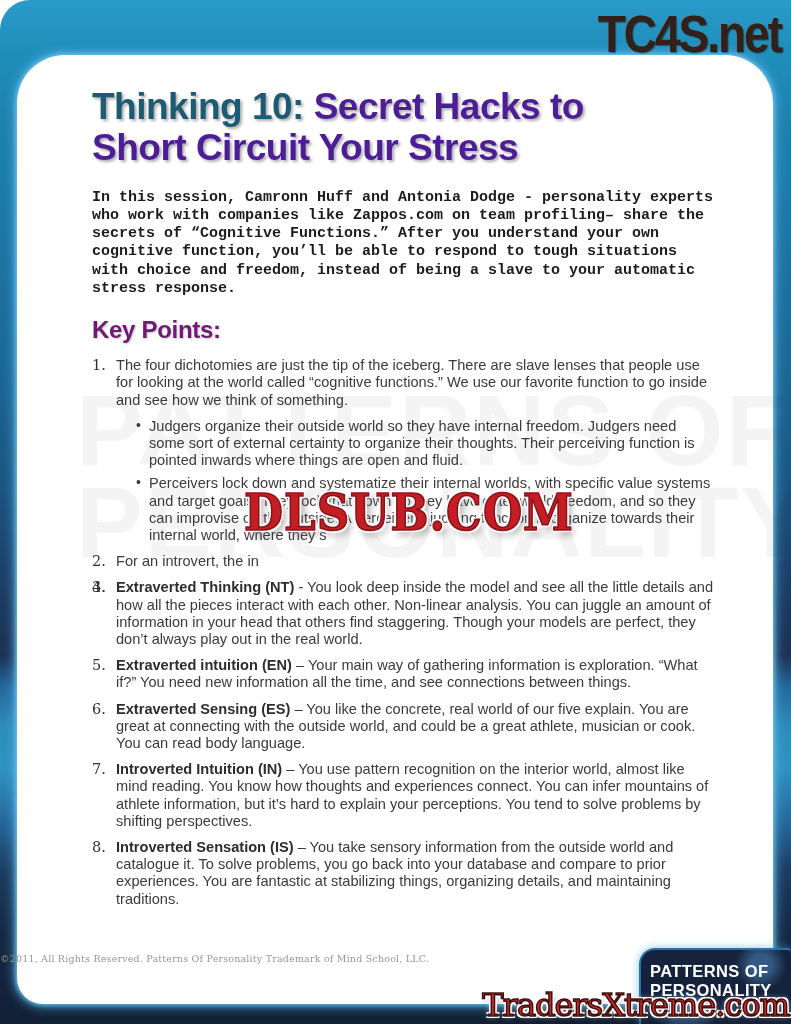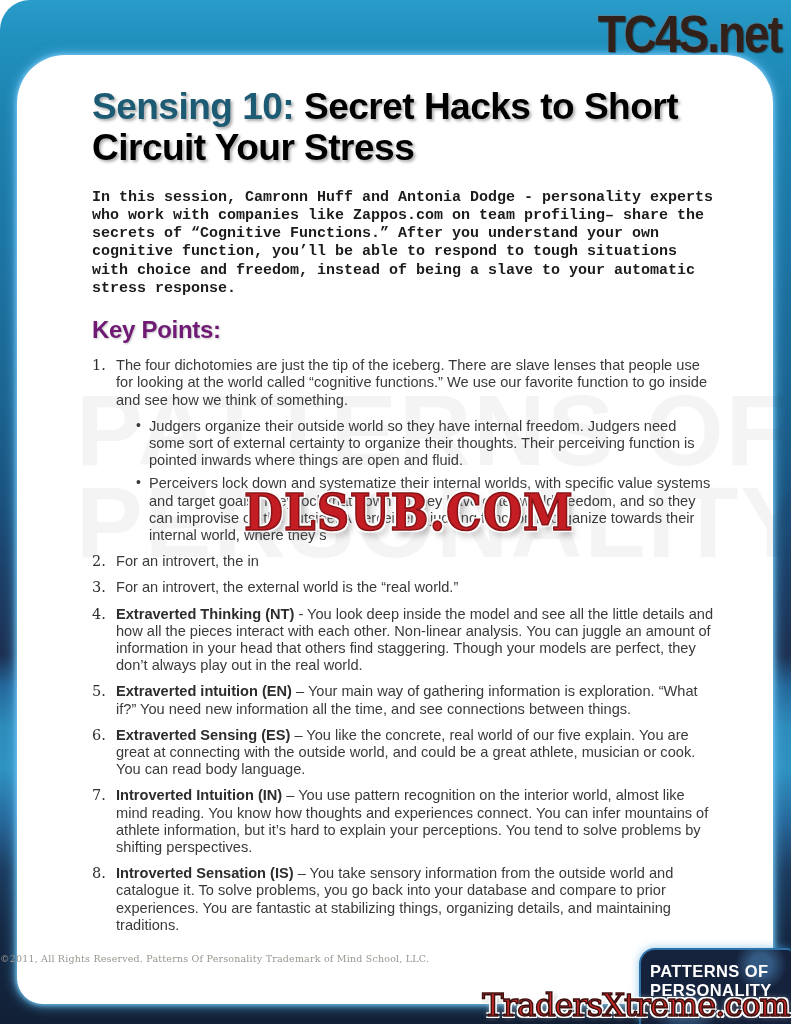--- a/index.html
+++ b/index.html
@@ -26,21 +26,21 @@
 
   
   .bg-mark{position:absolute;left:76px;top:384px;z-index:1;font-weight:bold;line-height:.92;
     font-size:100px;letter-spacing:2px;color:rgba(40,40,40,.05);white-space:nowrap;}
 
   .content{position:absolute;left:92px;top:86px;width:630px;z-index:2;}
 
   h1.title{margin:0 0 20px 0;font-size:37px;line-height:1.12;font-weight:bold;letter-spacing:-.5px;width:590px;
     text-shadow:2px 2px 3px rgba(70,70,70,.45);}
   .title .t1{color:#1d5b74;}
-  .title .t2{color:#000000;}
+  .title .t2{color:#4c1d95;}
 
   .intro{margin:0 0 18px 0;font-size:15px;line-height:18.2px;font-weight:bold;color:#1c1c1c;width:628px;font-family:Liberation Mono, monospace;}
 
   h2.keypoints{margin:0 0 13px 0;font-size:24px;color:#701a75;letter-spacing:-.3px;
     text-shadow:1px 1px 2px rgba(90,90,90,.35);}
 
   ol.kp{list-style:none;margin:0;padding:0;font-size:14.6px;line-height:17.2px;color:#3a3a3a;width:622px;}
   ol.kp>li{position:relative;margin:0 0 9px 0;padding-left:24px;}
   .num{position:absolute;left:0;top:0;font-family:"DejaVu Serif",serif;font-size:14.5px;color:#2f2f2f;}
   .lead{font-weight:bold;color:#2d2d2d;}
@@ -82,39 +82,39 @@
 <div class="screen">
   <div class="frame"></div>
   <div class="page"></div>
 
   <div class="bg-mark">
     <div>PATTERNS OF</div>
     <div>PERSONALITY</div>
   </div>
 
   <div class="content">
-    <h1 class="title"><span class="t1">Sensing 10:</span><span class="t2"> Secret Hacks to Short Circuit Your Stress</span></h1>
+    <h1 class="title"><span class="t1">Thinking 10:</span><span class="t2"> Secret Hacks to Short Circuit Your Stress</span></h1>
 
     <p class="intro">In this session, Camronn Huff and Antonia Dodge - personality experts who work with companies like Zappos.com on team profiling– share the secrets of “Cognitive Functions.” After you understand your own cognitive function, you’ll be able to respond to tough situations with choice and freedom, instead of being a slave to your automatic stress response.</p>
 
     <h2 class="keypoints">Key Points:</h2>
 
     <ol class="kp">
       <li>
         <span class="num">1.</span><span>The four dichotomies are just the tip of the iceberg. There are slave lenses that people use for looking at the world called “cognitive functions.” We use our favorite function to go inside and see how we think of something.</span>
         <ul class="sub">
           <li><span class="dot">•</span><span>Judgers organize their outside world so they have internal freedom.  Judgers need some sort of external certainty to organize their thoughts. Their perceiving function is pointed inwards where things are open and fluid.</span></li>
           <li><span class="dot">•</span><span>Perceivers lock down and systematize their internal worlds, with specific value systems and target goals. They lock that down so they have outer world freedom, and so they can improvise on the outside. A perceiver’s judging function is organize towards their internal world, where they s</span></li>
         </ul>
       </li>
       <li>
         <span class="num">2.</span><span>For an introvert, the in</span>
       </li>
       <li>
-        <span class="num">3.</span><span>For an introvert, the external world is the “real world.”</span>
+        <span class="num">3.</span>
       </li>
       <li>
         <span class="num">4.</span><span class="lead">Extraverted Thinking (NT)</span><span>  - You look deep inside the model and see all the little details and how all the pieces interact with each other. Non-linear analysis. You can juggle an amount of information in your head that others find staggering. Though your models are perfect, they don’t always play out in the real world.</span>
       </li>
       <li>
         <span class="num">5.</span><span class="lead">Extraverted intuition (EN)</span><span> – Your main way of gathering information is exploration. “What if?” You need new information all the time, and see connections between things.</span>
       </li>
       <li>
         <span class="num">6.</span><span class="lead">Extraverted Sensing (ES)</span><span> – You like the concrete, real world of our five explain. You are great at connecting with the outside world, and could be a great athlete, musician or cook. You can read body language.</span>
       </li>

